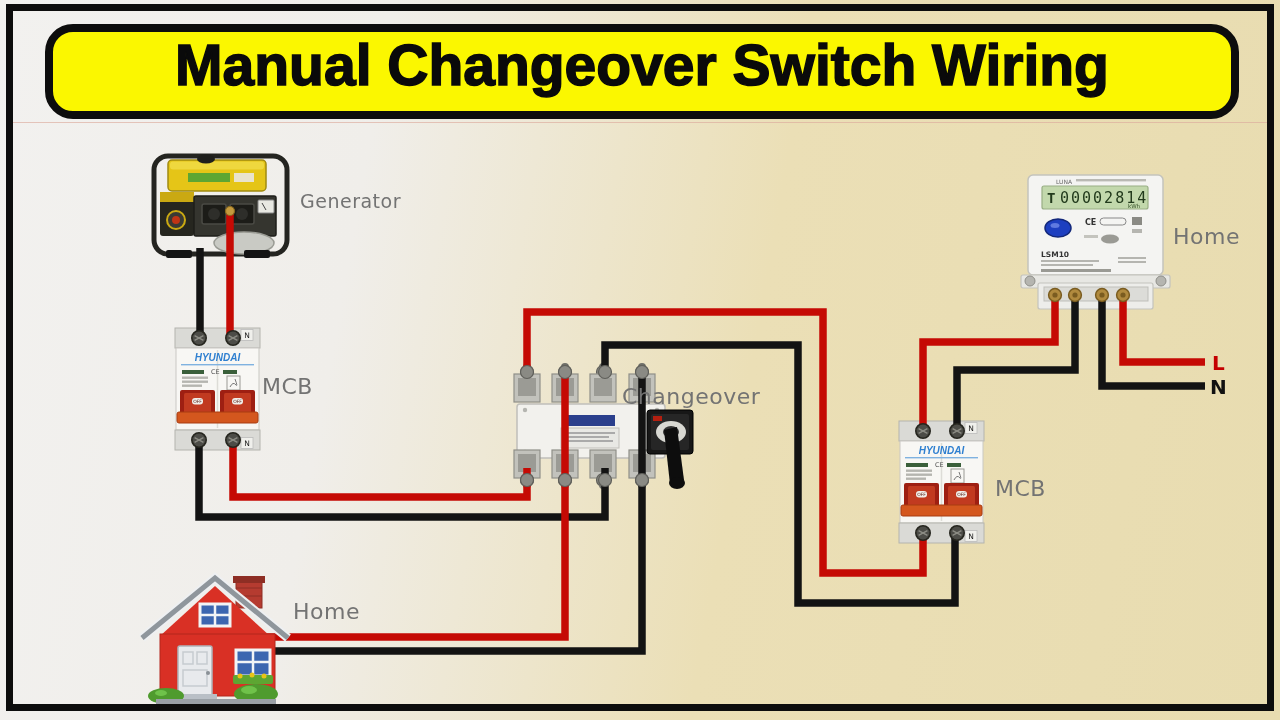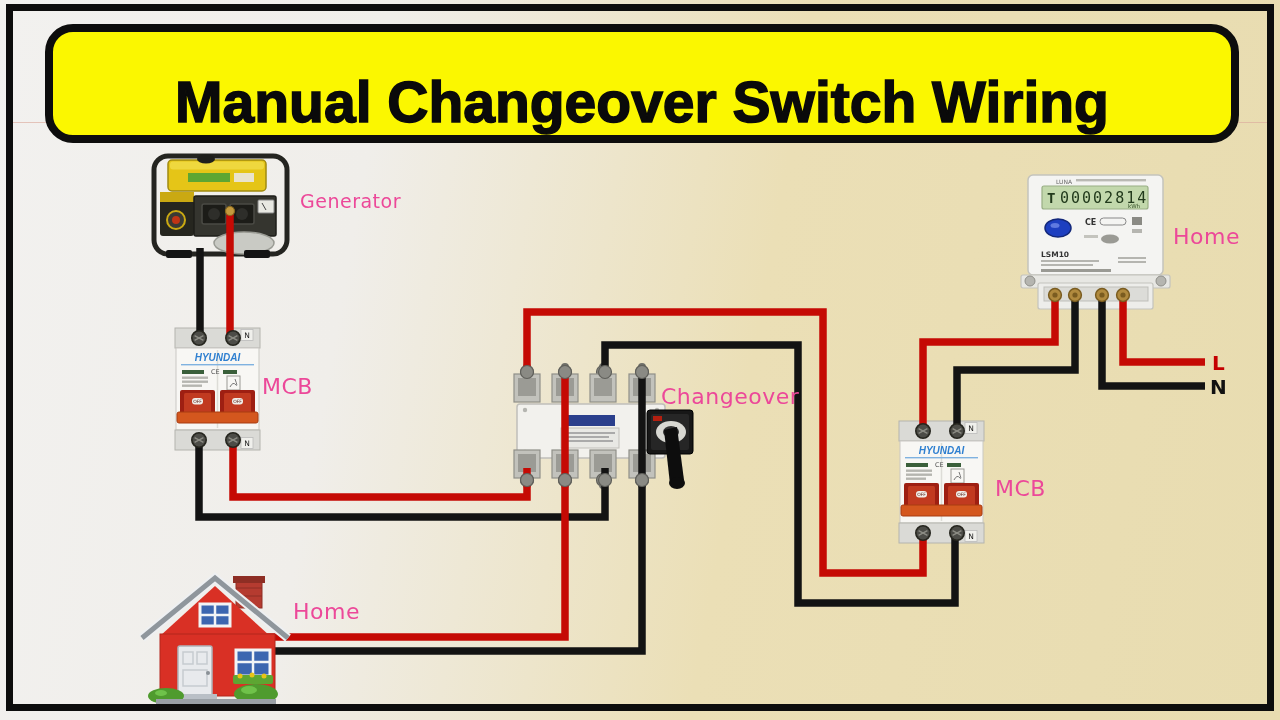--- a/index.html
+++ b/index.html
@@ -10,33 +10,33 @@
   }
   .frame{
     position:absolute;left:6px;top:4px;right:6px;bottom:9px;
     border:7px solid #0d0d0d;pointer-events:none;z-index:40;
   }
   .hairline{
     position:absolute;left:13px;right:13px;top:122px;height:1px;
     background:#dcab9d;opacity:.65;z-index:2;
   }
   .banner{
-    position:absolute;left:45px;top:24px;width:1194px;height:119px;
+    position:absolute;left:45px;top:24px;width:1194px;height:95px;
     background:#fbf700;border:8px solid #0d0d0d;border-radius:28px;
-    box-sizing:border-box;display:flex;align-items:flex-end;justify-content:center;
+    box-sizing:border-box;display:flex;align-items:flex-start;justify-content:center;
     z-index:30;
   }
   .banner h1{
     margin:0;font-family:"Liberation Sans",sans-serif;font-weight:700;
     font-size:57px;letter-spacing:0px;color:#0a0a0a;white-space:nowrap;
     -webkit-text-stroke:1.5px #0a0a0a;
   }
   svg.diagram{position:absolute;left:0;top:0;z-index:10;}
   .lbl{
-    position:absolute;z-index:20;color:#ec4899;
+    position:absolute;z-index:20;color:#737373;
     font-size:22px;letter-spacing:.5px;white-space:nowrap;
   }
   .lbl.small{font-size:19px;}
   .lbl.live{color:#c40000;font-weight:700;font-size:20px;}
   .lbl.neutral{color:#111;font-weight:700;font-size:20px;}
 </style>
 </head>
 <body>
 
 <div class="frame"></div>
@@ -259,18 +259,18 @@
     <ellipse cx="26" cy="124" rx="18" ry="8" fill="#4f9b2e"></ellipse>
     <ellipse cx="21" cy="121" rx="6" ry="3" fill="#6fc24a"></ellipse>
     <ellipse cx="116" cy="122" rx="22" ry="10" fill="#4f9b2e"></ellipse>
     <ellipse cx="109" cy="118" rx="8" ry="4" fill="#6fc24a"></ellipse>
     <rect x="16" y="127" width="120" height="5" fill="#9aa0a6"></rect>
   </g>
 </svg>
 
 <div class="lbl small" style="left:300px;top:190px">Generator</div>
 <div class="lbl" style="left:262px;top:374px">MCB</div>
-<div class="lbl" style="left:661px;top:384px">Changeover</div>
+<div class="lbl" style="left:622px;top:384px">Changeover</div>
 <div class="lbl" style="left:293px;top:599px">Home</div>
 <div class="lbl" style="left:1173px;top:224px">Home</div>
 <div class="lbl" style="left:995px;top:476px">MCB</div>
 <div class="lbl live" style="left:1212px;top:351px">L</div>
 <div class="lbl neutral" style="left:1210px;top:375px">N</div>
 
 </body></html>

